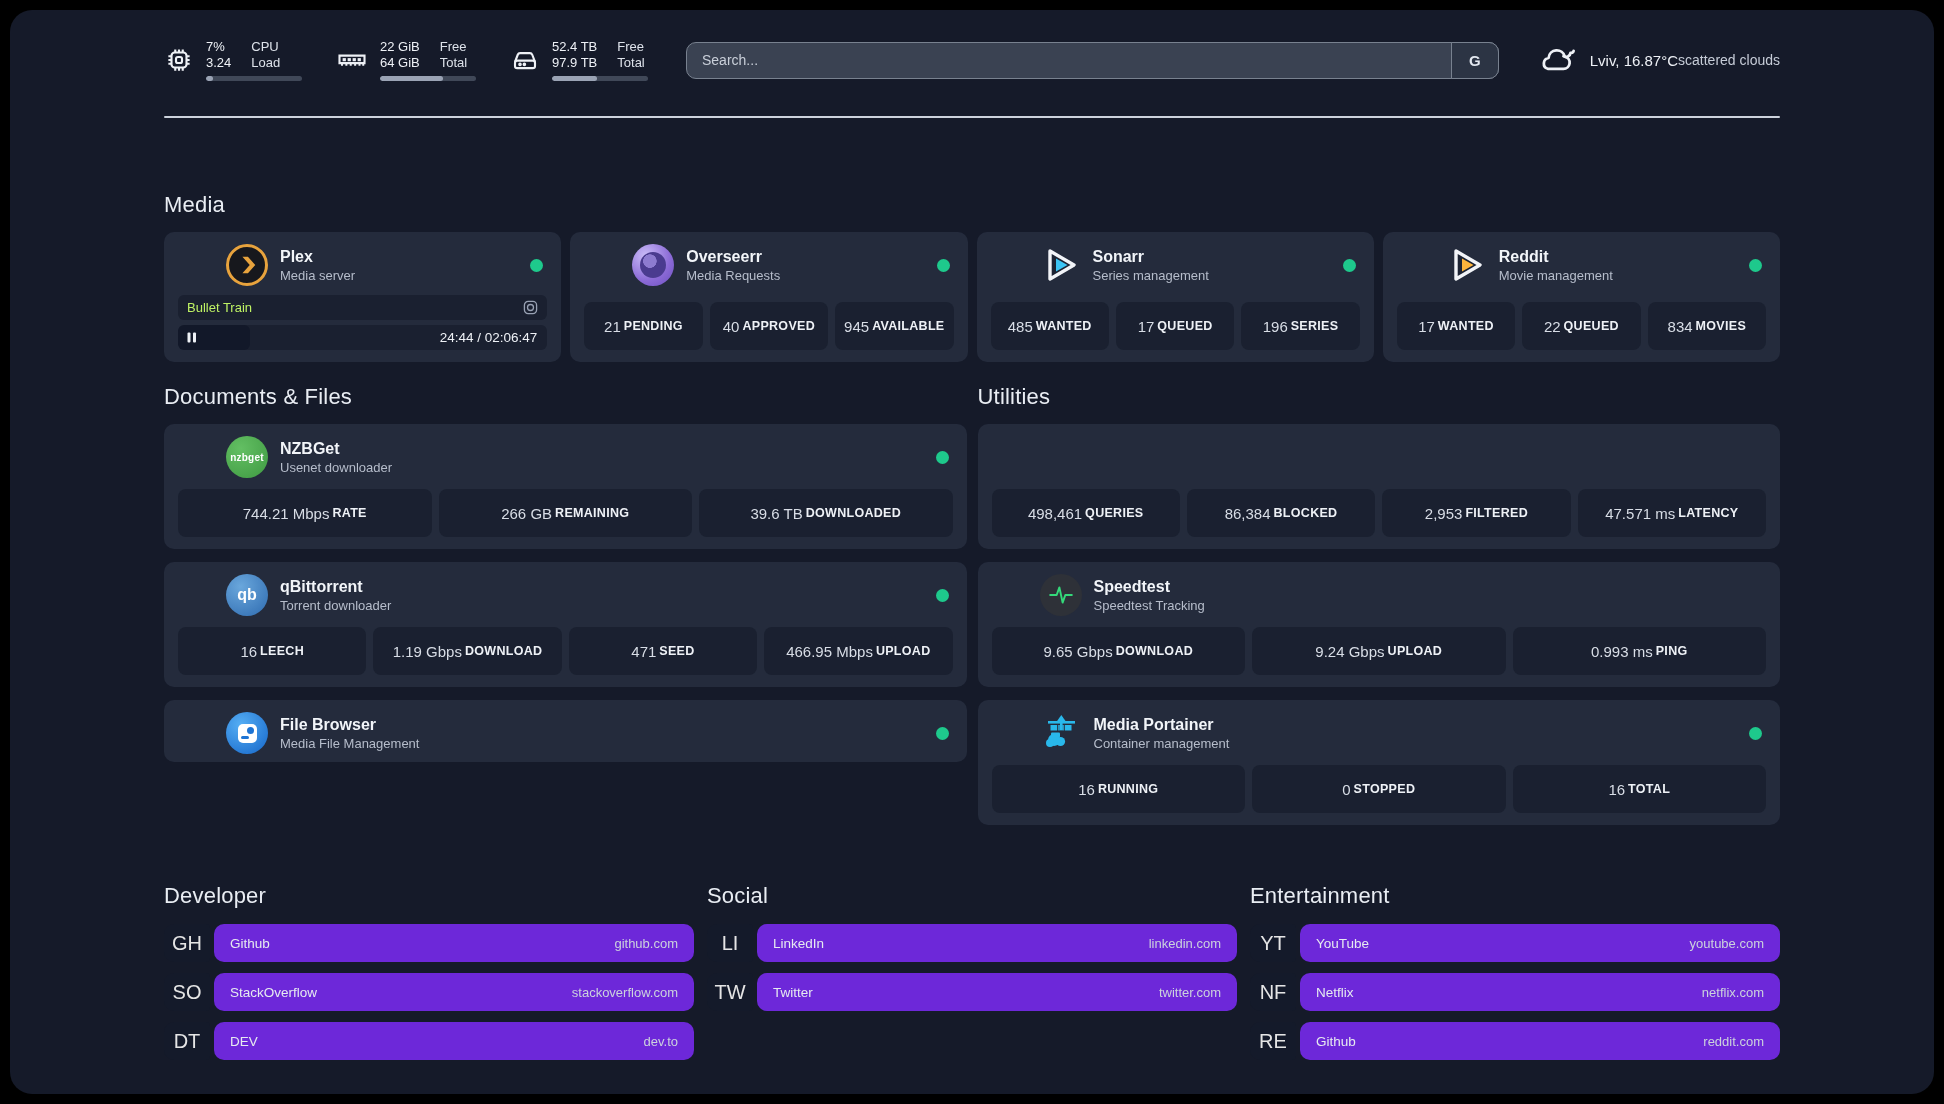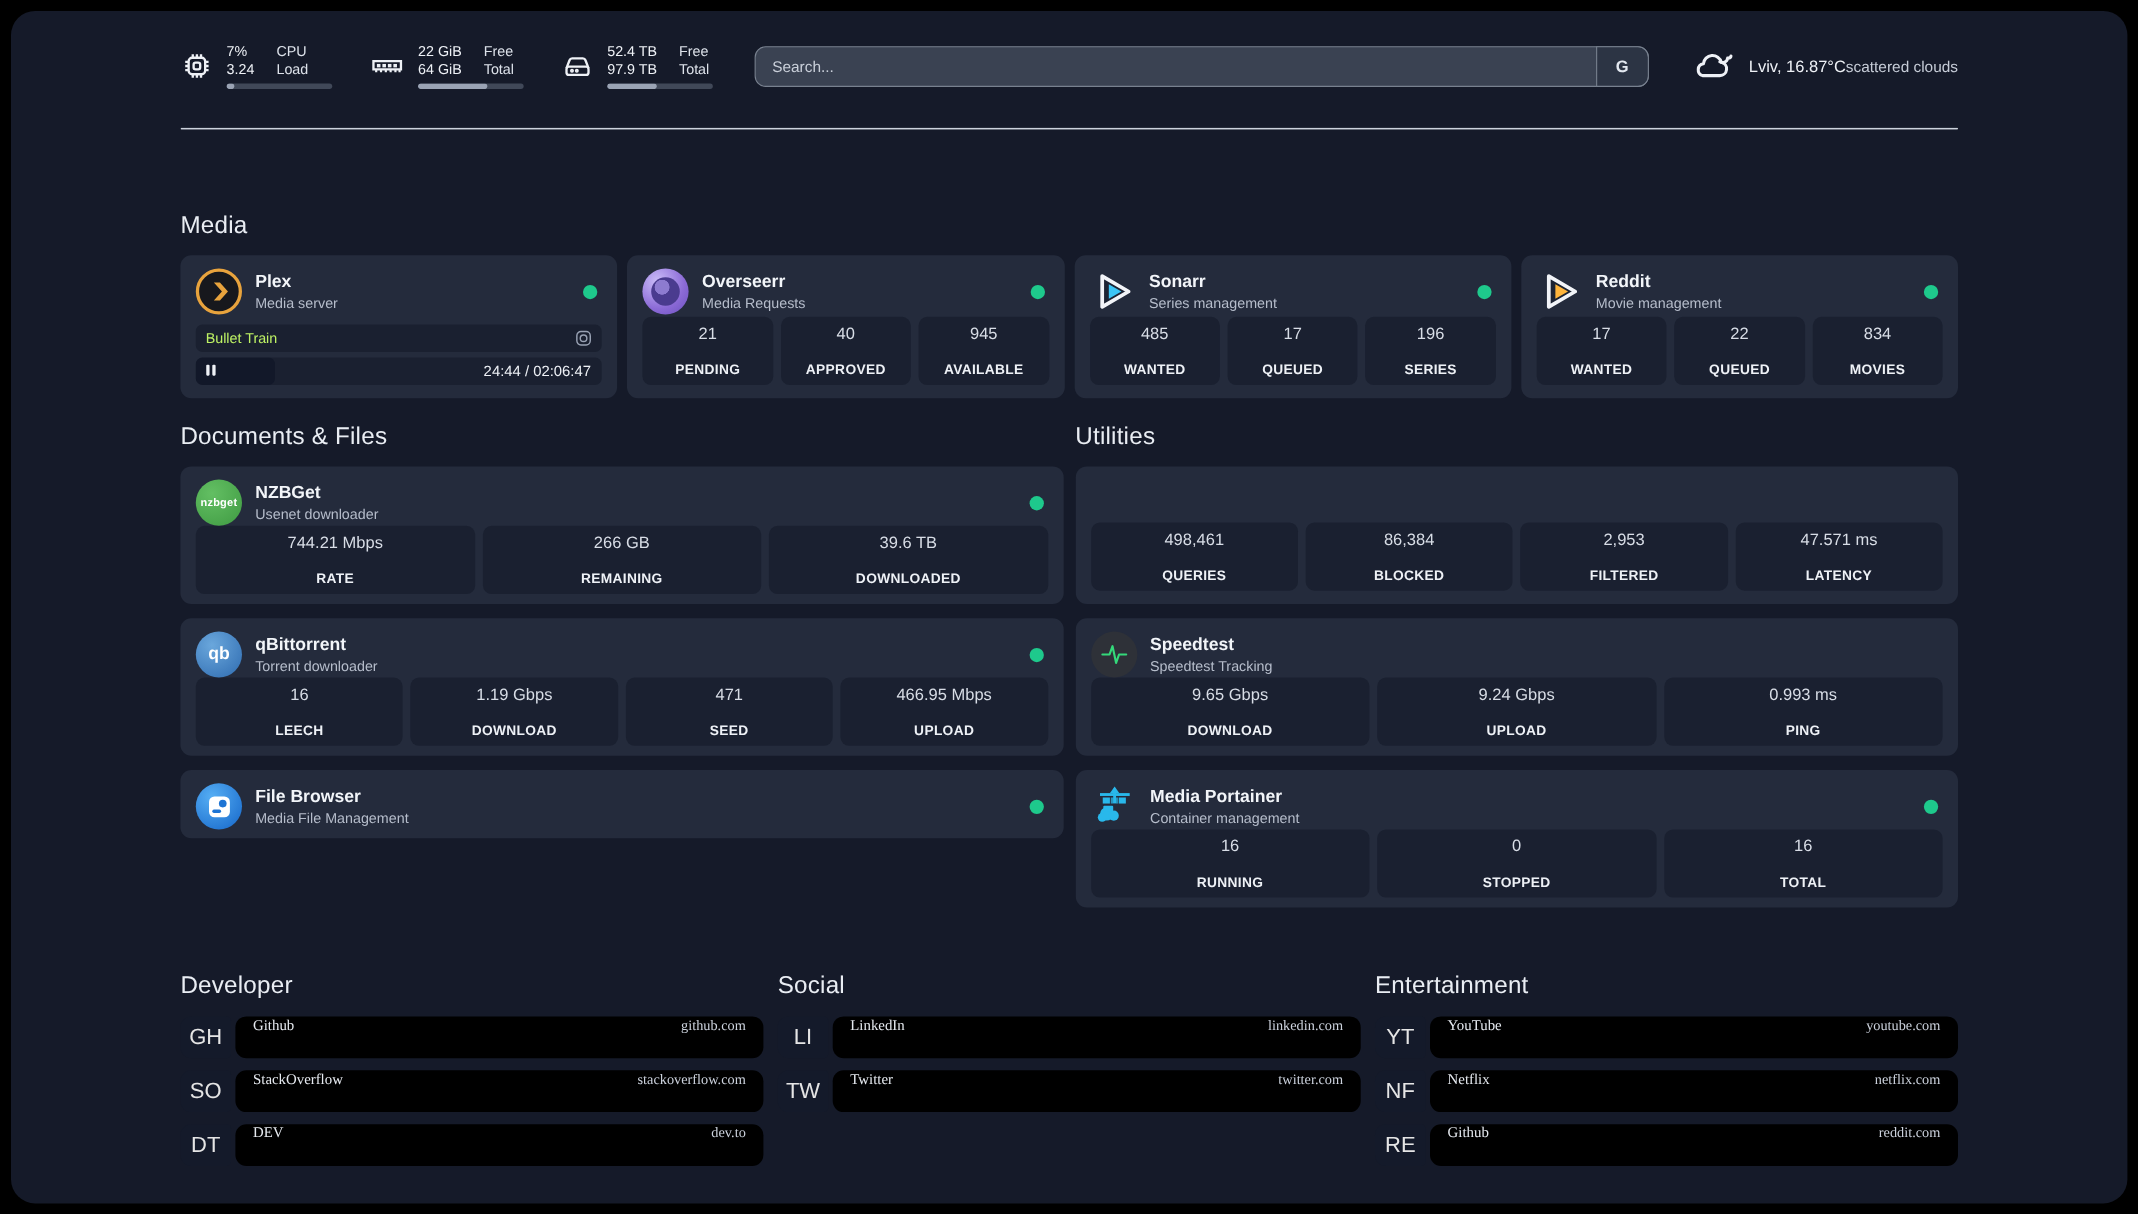--- a/index.html
+++ b/index.html
@@ -33,28 +33,28 @@
   
   h2.sec { font-size:22px; font-weight:500; color:#e9edf3; letter-spacing:.2px; }
   .sec-media { margin-top:74px; }
   .sec-media h2 { margin-bottom:14px; }
   .media-grid { display:grid; grid-template-columns:repeat(4,1fr); gap:9px; }
 
   .card { background:#242b3c; border-radius:10px; padding:12px 14px; display:flex; flex-direction:column; cursor:pointer; }
   .card.h130 { height:130px; }
   .card.h125 { height:125px; }
   .card.h62  { height:62px; justify-content:flex-start; }
-  .card-head { display:flex; align-items:center; gap:12px; }
+  .card-head { display:flex; align-items:center; gap:12px;margin-left:48px; }
   .card-titles { display:flex; flex-direction:column; gap:2px; }
   .card-title { font-size:16px; font-weight:600; color:#f2f5f9; }
   .card-sub { font-size:13px; color:#b6bdcb; }
   .dot { width:13px; height:13px; border-radius:50%; background:#1ec98c; margin-left:auto; margin-right:4px; flex:none; }
 
   .stats { display:flex; gap:7px; margin-top:auto; }
-  .stat { flex:1; background:#1a2030; border-radius:8px; display:flex; flex-direction:column; align-items:center; justify-content:center; gap:17px; padding:7px 4px; min-height:48px; }
+  .stat { flex:1; background:#1a2030; border-radius:8px; display:flex; align-items:center; justify-content:center; gap:3px; padding:7px 4px; min-height:48px; }
   .stat-value { font-size:15px; color:#d8dde6; }
   .stat-label { font-size:12.5px; font-weight:bold; color:#eef1f6; letter-spacing:.3px; }
 
   
   .appicon { width:42px; height:42px; border-radius:50%; flex:none; display:flex; align-items:center; justify-content:center; position:relative; }
   .icon-plex { background:#17181d; border:3px solid #e8a33d; }
   .icon-overseerr { background:radial-gradient(circle at 32% 28%, #cabcf8, #8b6ad6 60%, #6b4fc0); }
   .icon-overseerr .eye { width:26px; height:26px; border-radius:50%; background:radial-gradient(circle at 38% 35%, #8d7bd0 0 28%, #4a3b8f 30%); }
   .icon-nzbget { background:radial-gradient(circle at 35% 30%, #63bf63, #3f9a42); }
   .icon-nzbget span { font-size:10px; font-weight:bold; color:#fff; letter-spacing:.2px; }
@@ -79,21 +79,21 @@
   .two-col { display:grid; grid-template-columns:1fr 1fr; gap:11px; margin-top:22px; }
   .two-col h2 { margin-bottom:14px; }
   .two-col .card { margin-bottom:13px; }
   .two-col .card:last-child { margin-bottom:0; }
 
   
   .three-col { display:grid; grid-template-columns:1fr 1fr 1fr; gap:13px; margin-top:58px; }
   .three-col h2 { margin-bottom:15px; }
   .bm-row { display:flex; align-items:stretch; height:38px; margin-bottom:11px; cursor:pointer; }
   .bm-abbr { width:46px; background:#141a2a; border-radius:10px 4px 4px 10px; color:#e5e5e5; font-size:20px; font-weight:400; display:flex; align-items:center; justify-content:center; flex:none; }
-  .bm-pill { flex:1; margin-left:4px; background:#000000; border-radius:10px; display:flex; padding:0 16px;font-family:Liberation Serif, serif; }
+  .bm-pill { flex:1; margin-left:4px; background:#6d28d9; border-radius:10px; display:flex; align-items:center; padding:0 16px; }
   .bm-name { font-size:13.5px; color:#e6eaf0; }
   .bm-url { margin-left:auto; font-size:13px; color:#ccd2dd; }
 </style>
 </head>
 <body>
 
 <div class="frame">
 <div class="content">
 
   <header class="topbar">

